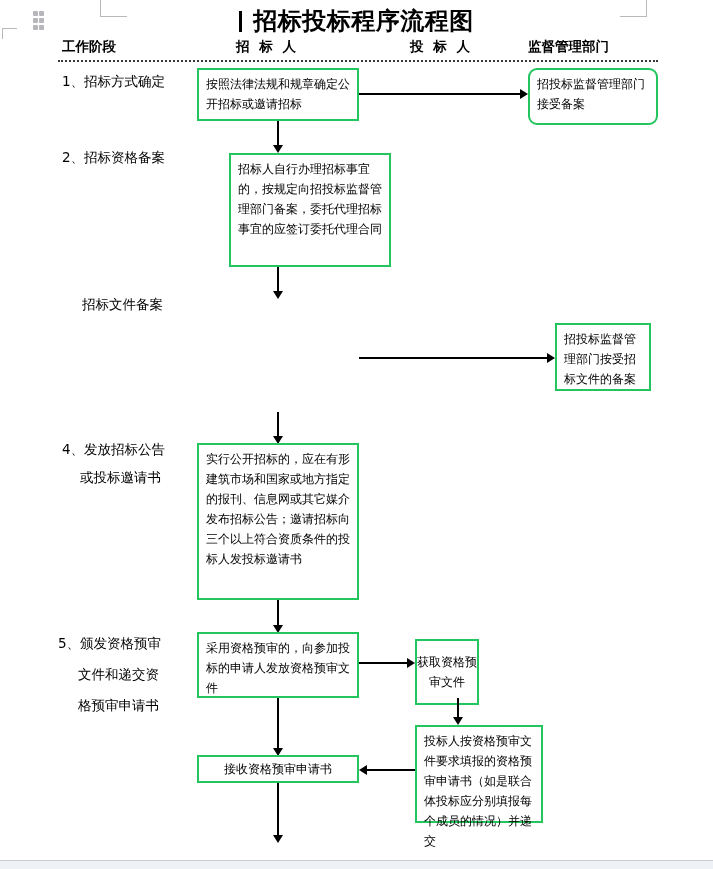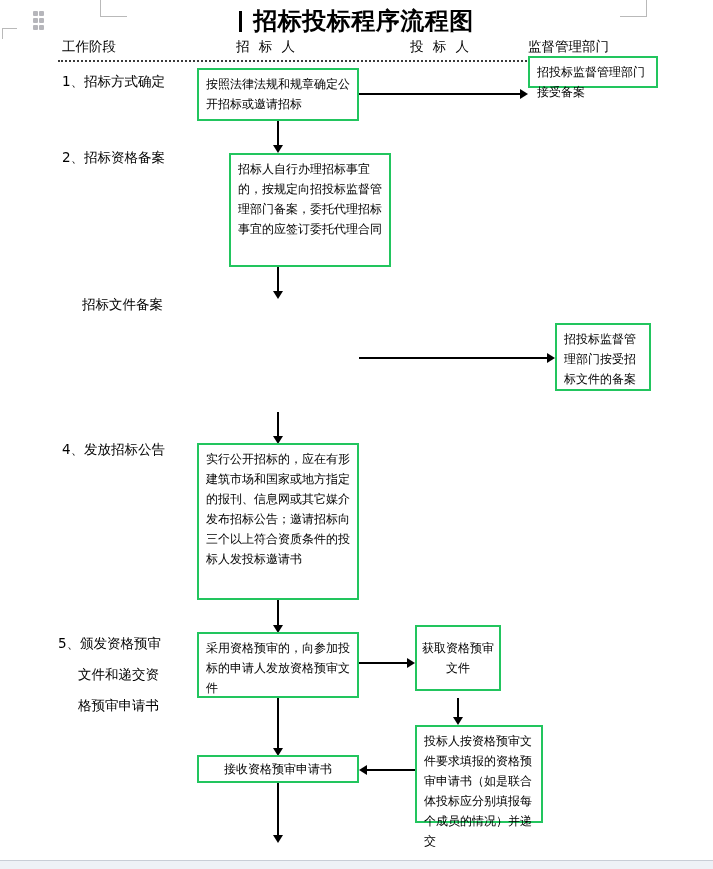--- a/index.html
+++ b/index.html
@@ -77,20 +77,21 @@
   }
 
   
   #col-header {
     position: absolute;
     left: 58px;
     top: 38px;
     width: 600px;
     height: 22px;
     border-bottom: 2px dotted #3a3a3a;
+    font-weight: bold;
   }
   #col-header .col {
     position: absolute;
     top: 0;
     font-size: 13.5px;
     white-space: nowrap;
     font-family: "DejaVu Sans", "Liberation Sans", sans-serif;
   }
   #col-h0 { left: 4px; }
   #col-h1 { left: 178px; letter-spacing: 2.5px; }
@@ -205,33 +206,34 @@
     <div class="stage-label" style="left:62px; top:143px;">
       <span class="ln">2、招标资格备案</span>
     </div>
 
     <div class="stage-label" style="left:62px; top:290px;">
       <span class="ln" style="padding-left:20px;">招标文件备案</span>
     </div>
 
     <div class="stage-label" style="left:62px; top:435px;">
       <span class="ln">4、发放招标公告</span>
+      <span class="ln" style="padding-left:18px;">或投标邀请书</span>
     </div>
 
     <div class="stage-label" style="left:58px; top:628px; line-height:31px;">
       <span class="ln">5、颁发资格预审</span>
       <span class="ln" style="padding-left:20px;">文件和递交资</span>
       <span class="ln" style="padding-left:20px;">格预审申请书</span>
     </div>
 
     <div class="node" style="left:197px; top:68px; width:162px; height:53px;">
       <span class="txt">按照法律法规和规章确定公开招标或邀请招标</span>
     </div>
 
-    <div class="node" style="left:528px; top:56px; width:130px; height:32px;">
+    <div class="node" style="left:528px; top:68px; width:130px; height:57px;border-radius:9px;">
       <span class="txt">招投标监督管理部门接受备案</span>
     </div>
 
     <div class="conn h" style="left:359px; top:93px; width:161px;"></div>
     <div class="arrow right" style="left:520px; top:89px;"></div>
 
     <div class="conn v" style="left:277px; top:121px; height:28px;"></div>
     <div class="arrow down" style="left:273px; top:145px;"></div>
 
     <div class="node" style="left:197px; top:153px; width:162px; height:114px;margin-left:32px;">
@@ -256,21 +258,21 @@
       <span class="txt">实行公开招标的，应在有形建筑市场和国家或地方指定的报刊、信息网或其它媒介发布招标公告；邀请招标向三个以上符合资质条件的投标人发投标邀请书</span>
     </div>
 
     <div class="conn v" style="left:277px; top:600px; height:29px;"></div>
     <div class="arrow down" style="left:273px; top:625px;"></div>
 
     <div class="node" style="left:197px; top:632px; width:162px; height:66px;">
       <span class="txt">采用资格预审的，向参加投标的申请人发放资格预审文件</span>
     </div>
 
-    <div class="node center" style="left:415px; top:625px; width:86px; height:66px;align-items:center;">
+    <div class="node center" style="left:415px; top:639px; width:64px; height:66px;align-items:center;">
       <span class="txt">获取资格预审文件</span>
     </div>
 
     <div class="conn h" style="left:359px; top:662px; width:48px;"></div>
     <div class="arrow right" style="left:407px; top:658px;"></div>
 
     <div class="conn v" style="left:457px; top:698px; height:23px;"></div>
     <div class="arrow down" style="left:453px; top:717px;"></div>
 
     <div class="node" style="left:415px; top:725px; width:128px; height:98px;">

